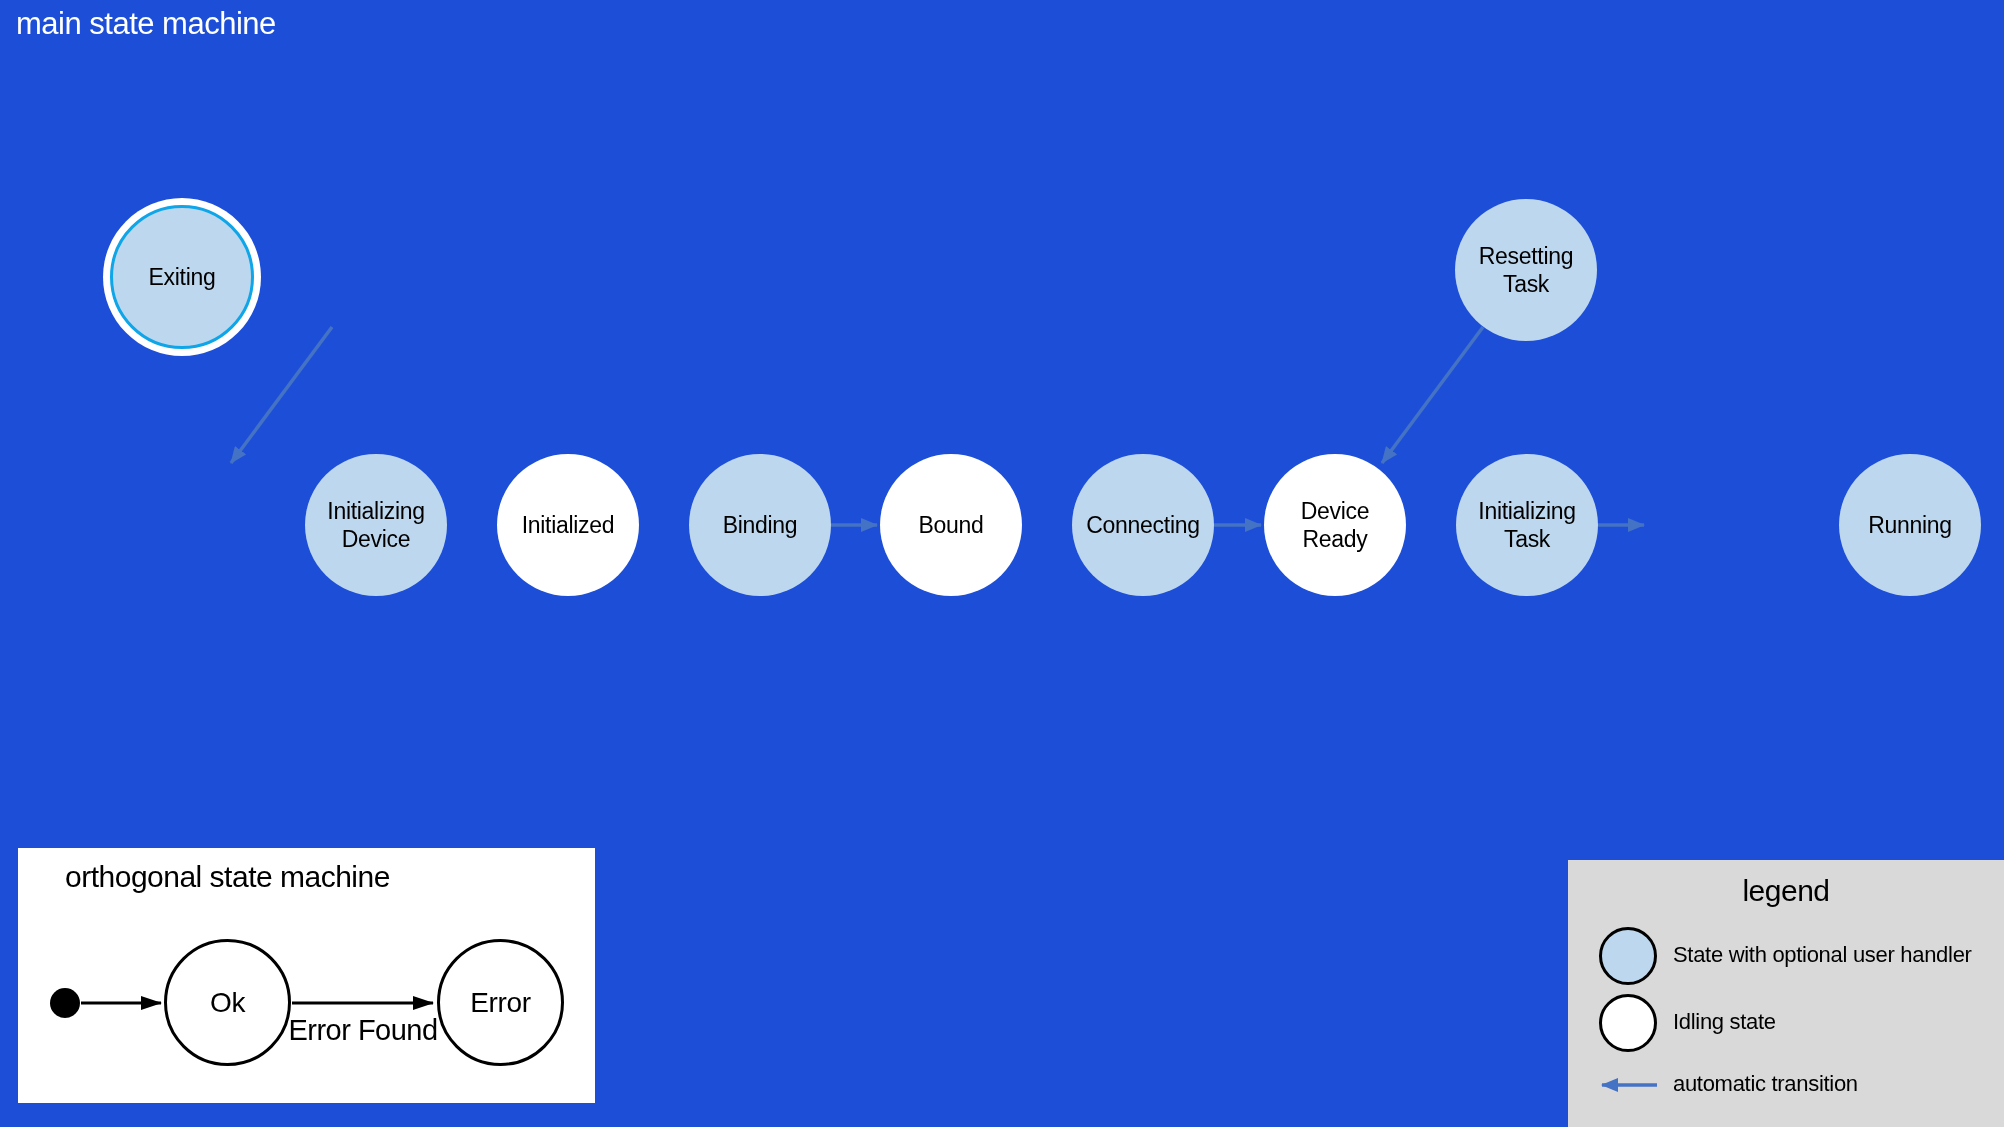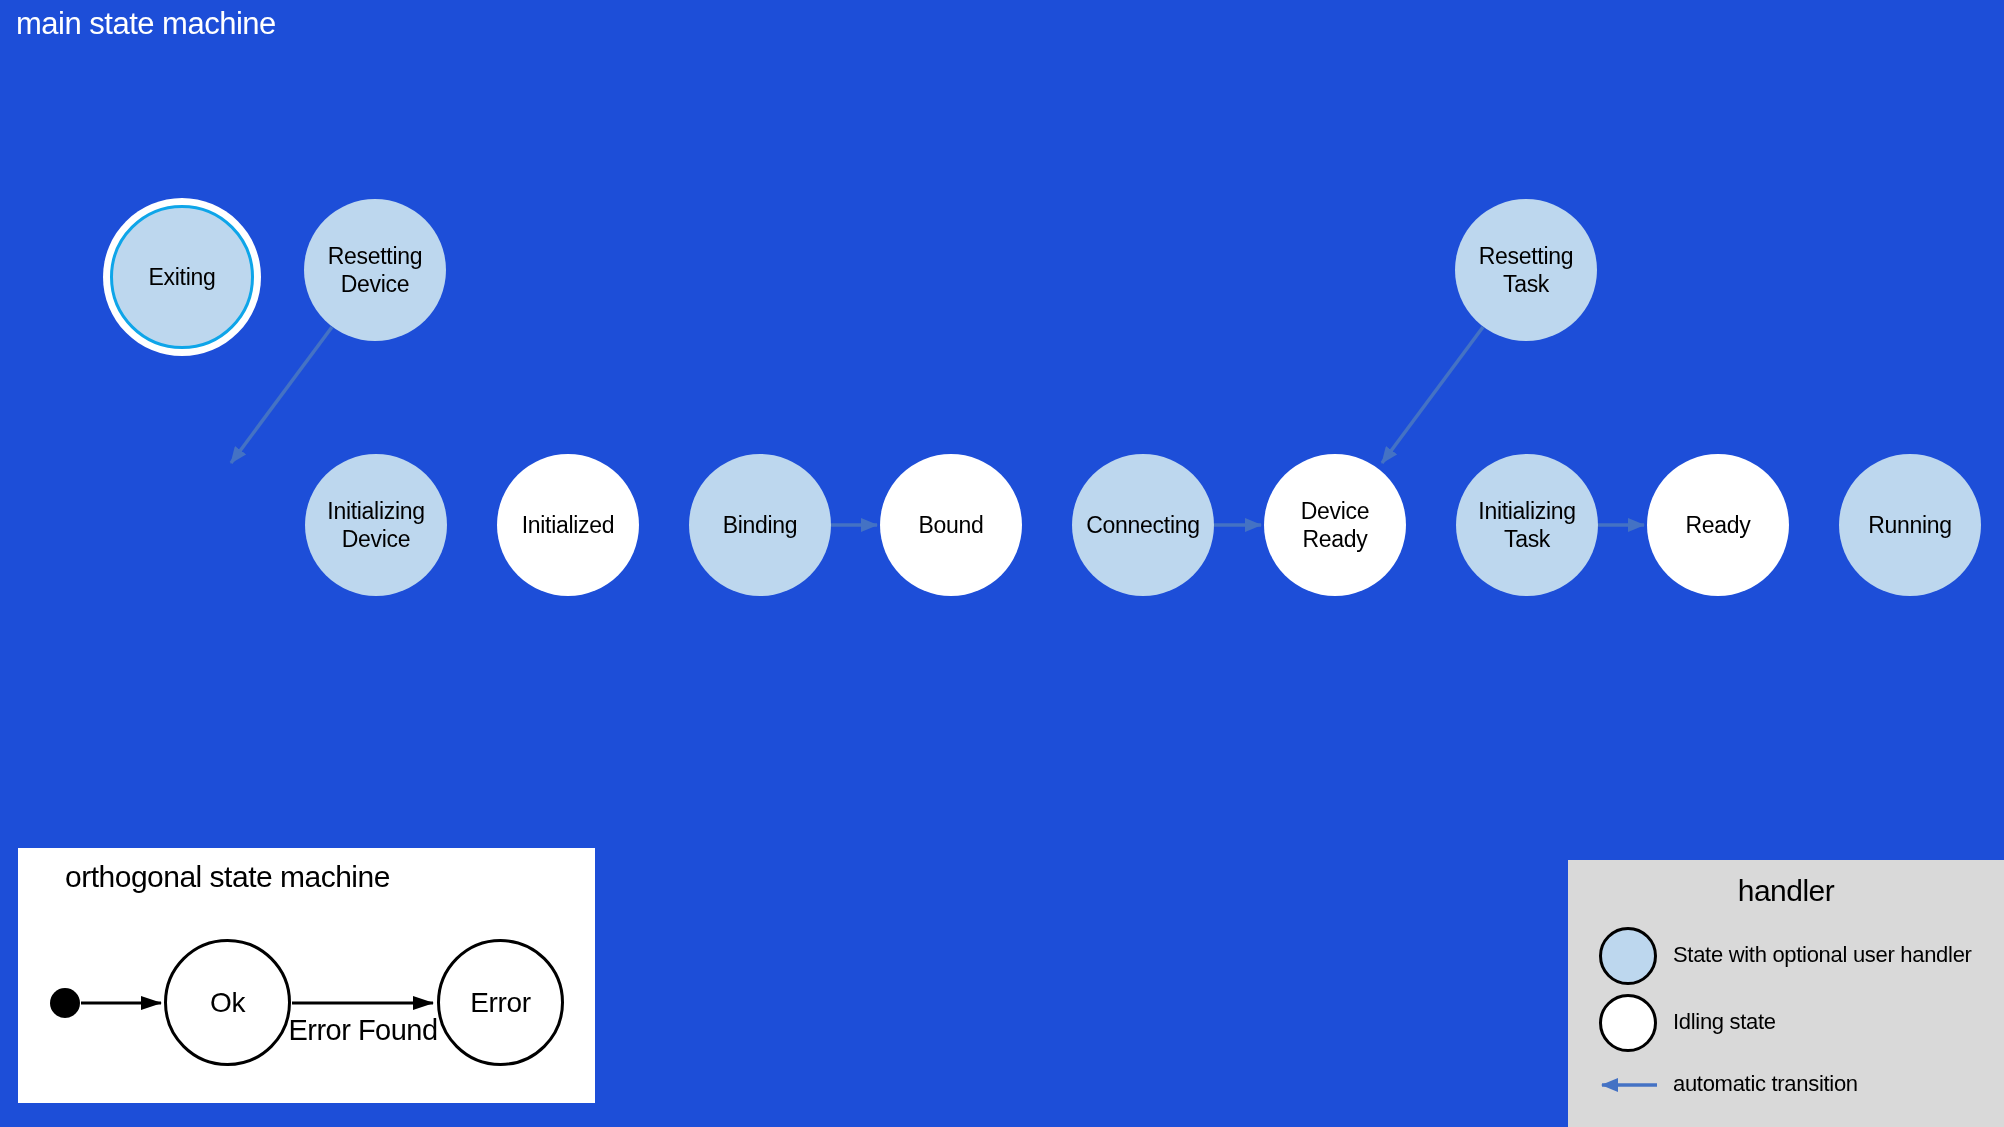--- a/index.html
+++ b/index.html
@@ -50,23 +50,20 @@
 <div id="page">
 
   <div class="main-title">main state machine</div>
 
   <div class="final-ring" style="left:103px;top:198px;">
     <div class="state handler">
       <span class="lbl">Exiting</span>
     </div>
   </div>
 
-  <div class="state handler" style="left:304px;top:199px;">
-    <span class="lbl">Resetting Device</span>
-  </div>
 
   <div class="state handler" style="left:1455px;top:199px;">
     <span class="lbl">Resetting Task</span>
   </div>
 
   <div class="state handler" style="left:305px;top:454px;">
     <span class="lbl">Initializing Device</span>
   </div>
   <div class="state idling" style="left:497px;top:454px;">
     <span class="lbl">Initialized</span>
@@ -79,40 +76,37 @@
   </div>
   <div class="state handler" style="left:1072px;top:454px;">
     <span class="lbl">Connecting</span>
   </div>
   <div class="state idling" style="left:1264px;top:454px;">
     <span class="lbl">Device Ready</span>
   </div>
   <div class="state handler" style="left:1456px;top:454px;">
     <span class="lbl">Initializing Task</span>
   </div>
-  <div class="state idling" style="left:1647px;top:454px;">
-    <span class="lbl">Ready</span>
-  </div>
   <div class="state handler" style="left:1839px;top:454px;">
     <span class="lbl">Running</span>
   </div>
 
   <div class="ortho-panel"></div>
   <div class="ortho-title">orthogonal state machine</div>
   <div class="init-dot"></div>
   <div class="o-state" style="left:164px;top:939px;">
     <span>Ok</span>
   </div>
   <div class="o-state" style="left:437px;top:939px;">
     <span>Error</span>
   </div>
   <div class="trans-label">Error Found</div>
 
   <div class="legend-panel"></div>
-  <div class="legend-title">handler</div>
+  <div class="legend-title">legend</div>
 
   <div class="legend-swatch handler" style="left:1599px;top:927px;"></div>
   <div class="legend-label" style="top:942px;">State with optional user handler</div>
 
   <div class="legend-swatch idling" style="left:1599px;top:994px;"></div>
   <div class="legend-label" style="top:1009px;">Idling state</div>
 
   <div class="legend-label" style="top:1071px;">automatic transition</div>
 
   <svg class="layer" width="2004" height="1127" viewBox="0 0 2004 1127">

